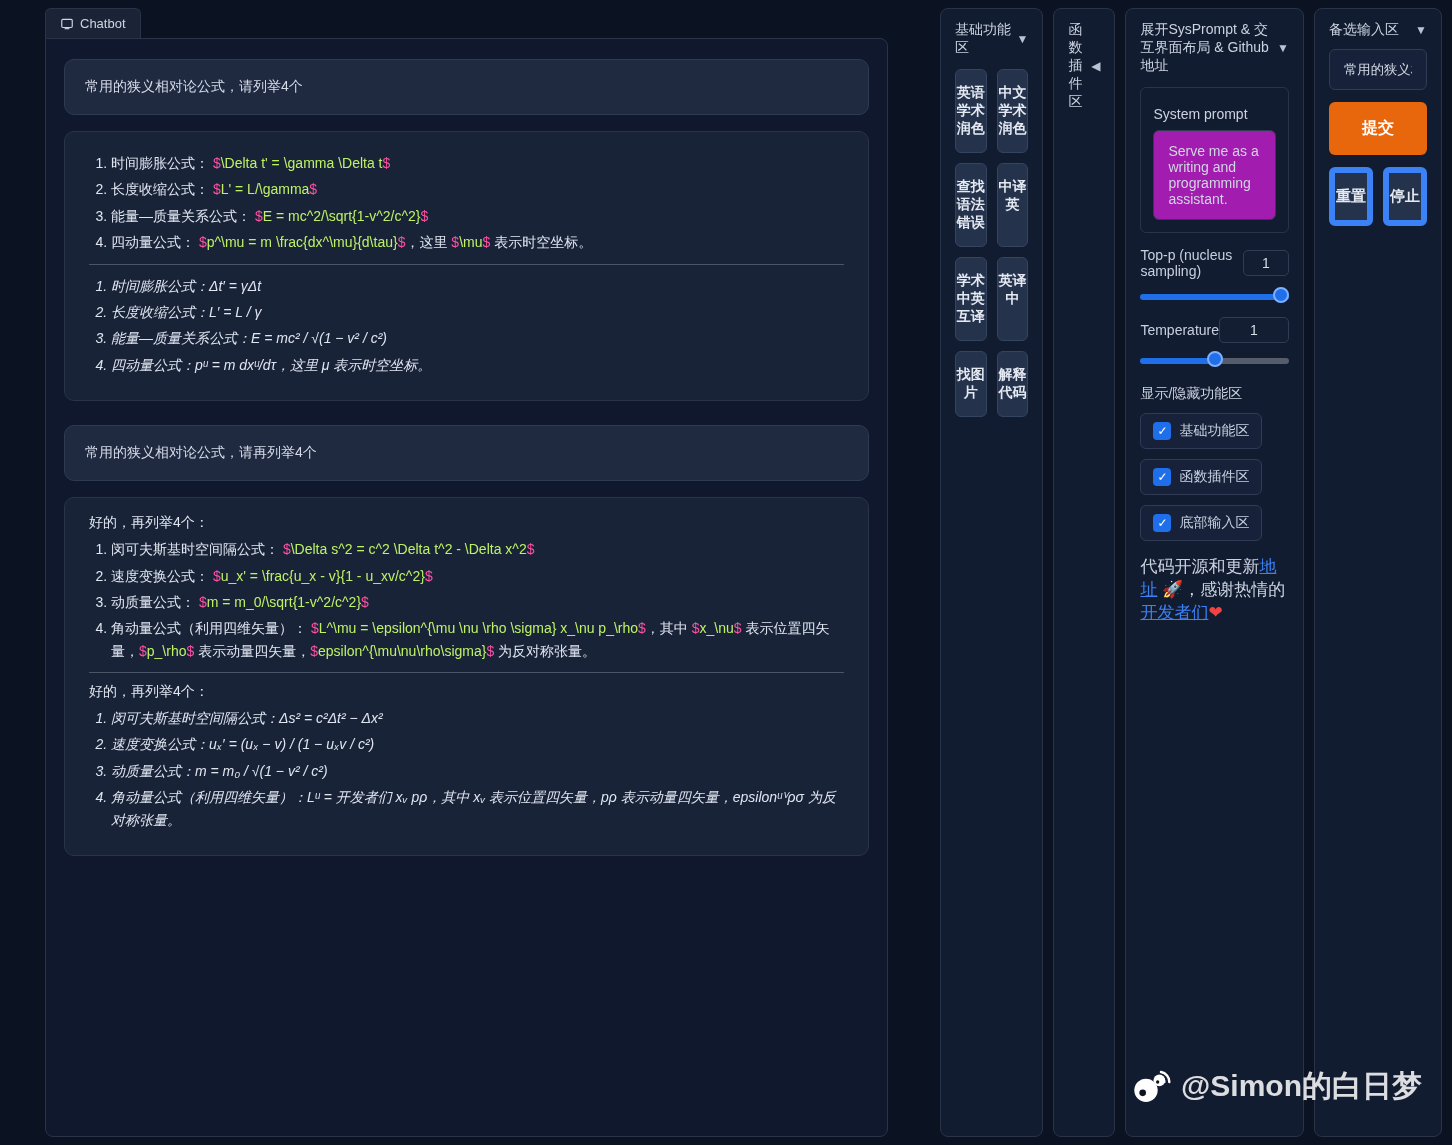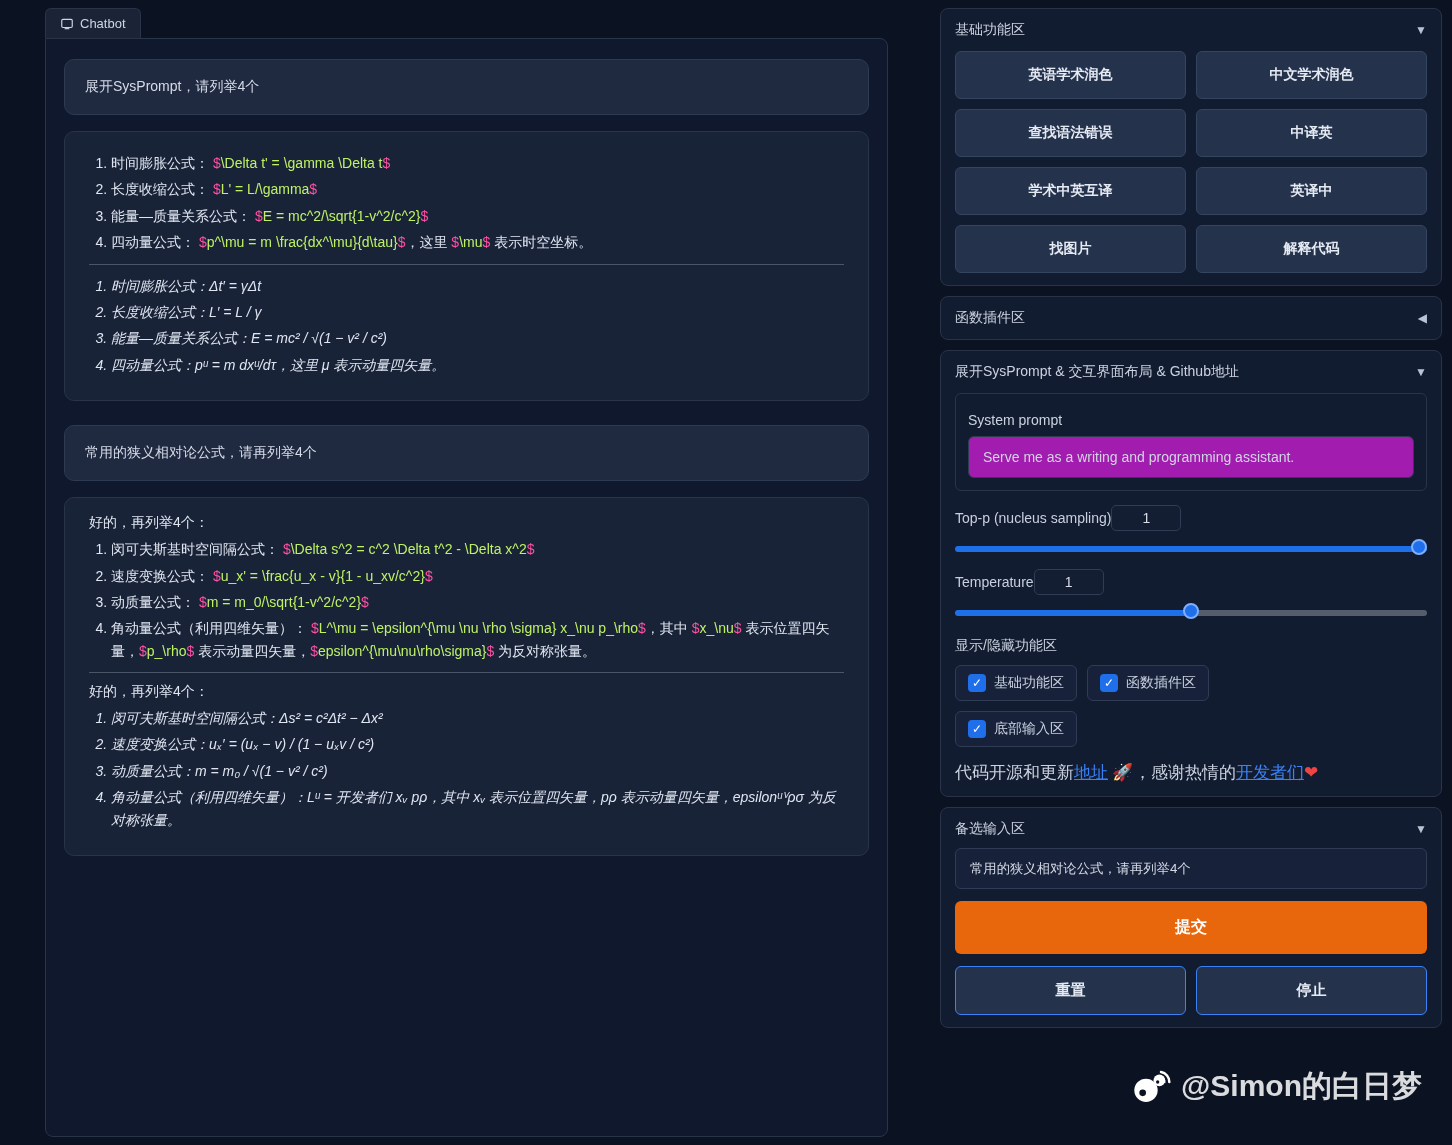--- a/index.html
+++ b/index.html
@@ -20,21 +20,21 @@
   }
   .left {
     flex: 1;
     display: flex;
     flex-direction: column;
     padding-left: 35px;
   }
   .right {
     width: 542px;
     display: flex;
-    flex-direction: column;
+    flex-direction: row;
     gap: 10px;
     padding-left: 40px;
   }
 
   
   .tabbar { display: flex; }
   .tab {
     background: #1b2436;
     border: 1px solid #2a3448;
     border-bottom: none;
@@ -206,21 +206,21 @@
     color: #fff;
     font-weight: 700;
     font-size: 16px;
     padding: 16px 0;
     cursor: pointer;
   }
   .two-btn { display: flex; gap: 10px; margin-top: 12px; }
   .gray-btn {
     flex: 1;
     background: #24324c;
-    border: 1px solid #3b82f6;
+    border: 6px solid #3b82f6;
     border-radius: 6px;
     color: #e4e9f2;
     font-weight: 600;
     font-size: 15px;
     padding: 14px 0;
     text-align: center;
     cursor: pointer;
   }
 
   .watermark {
@@ -247,21 +247,21 @@
         <svg viewBox="0 0 24 24" fill="none" stroke="#cdd6e4" stroke-width="2">
             <rect x="3" y="4" width="18" height="14" rx="2"></rect>
             <path d="M8 20h8"></path>
           </svg>
         <span>Chatbot</span>
       </div>
     </div>
 
     <div class="chat-container">
 
-      <div class="user-msg">展开SysPrompt，请列举4个</div>
+      <div class="user-msg">常用的狭义相对论公式，请列举4个</div>
 
       <div class="bot-msg">
         <ol>
           <li>
             <span>时间膨胀公式：</span>
             <span class="dollar">$</span><span class="latex">\Delta t' = \gamma \Delta t</span><span class="dollar">$</span>
           </li>
           <li>
             <span>长度收缩公式：</span>
             <span class="dollar">$</span><span class="latex">L' = L/\gamma</span><span class="dollar">$</span>
@@ -273,21 +273,21 @@
           <li>
             <span>四动量公式：</span>
             <span class="dollar">$</span><span class="latex">p^\mu = m \frac{dx^\mu}{d\tau}</span><span class="dollar">$</span><span>，这里 </span><span class="dollar">$</span><span class="latex">\mu</span><span class="dollar">$</span><span> 表示时空坐标。</span>
           </li>
         </ol>
         <hr class="hr">
         <ol>
           <li style="font-style:italic;">时间膨胀公式：Δt′ = γΔt</li>
           <li style="font-style:italic;">长度收缩公式：L′ = L / γ</li>
           <li style="font-style:italic;">能量—质量关系公式：E = mc² / √(1 − v² / c²)</li>
-          <li style="font-style:italic;">四动量公式：pᵘ = m dxᵘ/dτ，这里 μ 表示动量四矢量。</li>
+          <li style="font-style:italic;">四动量公式：pᵘ = m dxᵘ/dτ，这里 μ 表示时空坐标。</li>
         </ol>
       </div>
 
       <div class="user-msg">常用的狭义相对论公式，请再列举4个</div>
 
       <div class="bot-msg">
         <div class="preamble">好的，再列举4个：</div>
         <ol>
           <li>
             <span>闵可夫斯基时空间隔公式：</span>

